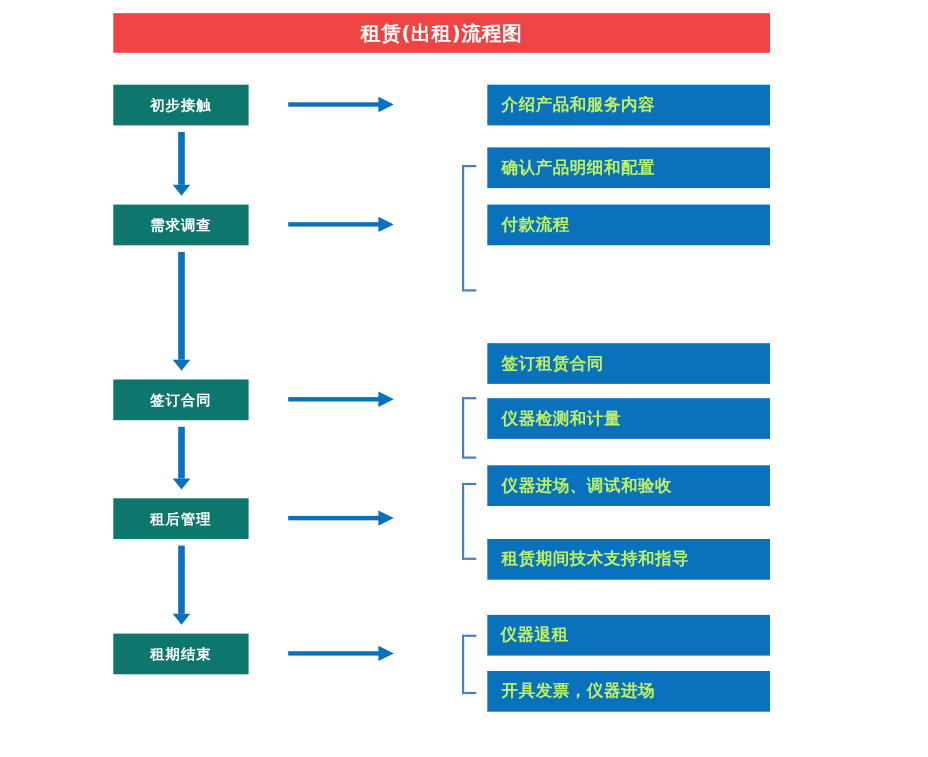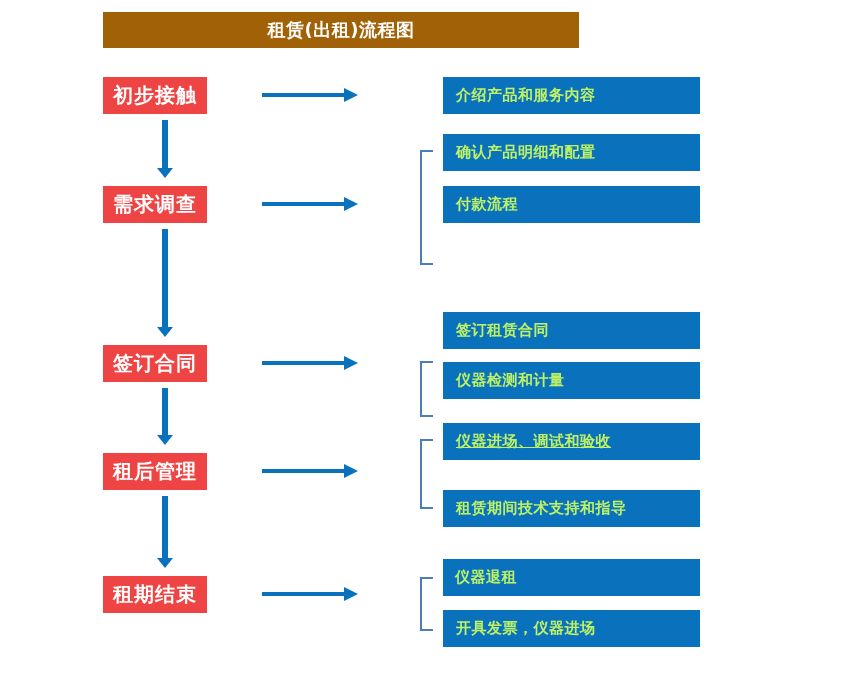--- a/index.html
+++ b/index.html
@@ -18,45 +18,45 @@
     width: 844px;
     height: 688px;
     background: #ffffff;
   }
 
   
   .title-bar {
     position: absolute;
     left: 103px;
     top: 12px;
-    width: 476px;
+    width: 597px;
     height: 36px;
-    background: #a16207;
+    background: #ef4444;
     color: #ffffff;
     display: flex;
     align-items: center;
     justify-content: center;
     font-size: 18px;
     font-weight: bold;
     letter-spacing: 0.5px;
     text-align: right;
   }
 
   
   .stage-box {
     position: absolute;
     left: 103px;
-    width: 104px;
+    width: 123px;
     height: 37px;
-    background: #ef4444;
+    background: #0f766e;
     color: #ffffff;
     display: flex;
     align-items: center;
     justify-content: center;
-    font-size: 20px;
+    font-size: 13px;
     font-weight: bold;
     letter-spacing: 1px;
   }
 
   
   .detail-box {
     position: absolute;
     left: 443px;
     width: 257px;
     height: 37px;
@@ -225,21 +225,21 @@
 
   <div class="detail-box" style="top:134px;">确认产品明细和配置</div>
 
   <div class="detail-box" style="top:186px;">付款流程</div>
 
 
   <div class="detail-box" style="top:312px;">签订租赁合同</div>
 
   <div class="detail-box" style="top:362px;">仪器检测和计量</div>
 
-  <div class="detail-box" style="top:423px;text-decoration:underline;">仪器进场、调试和验收</div>
+  <div class="detail-box" style="top:423px;">仪器进场、调试和验收</div>
 
   <div class="detail-box" style="top:490px;">租赁期间技术支持和指导</div>
 
   <div class="detail-box" style="top:559px;padding-left:12px;">仪器退租</div>
 
   <div class="detail-box" style="top:610px;">开具发票，仪器进场</div>
 
 </div>
 
 </body></html>

